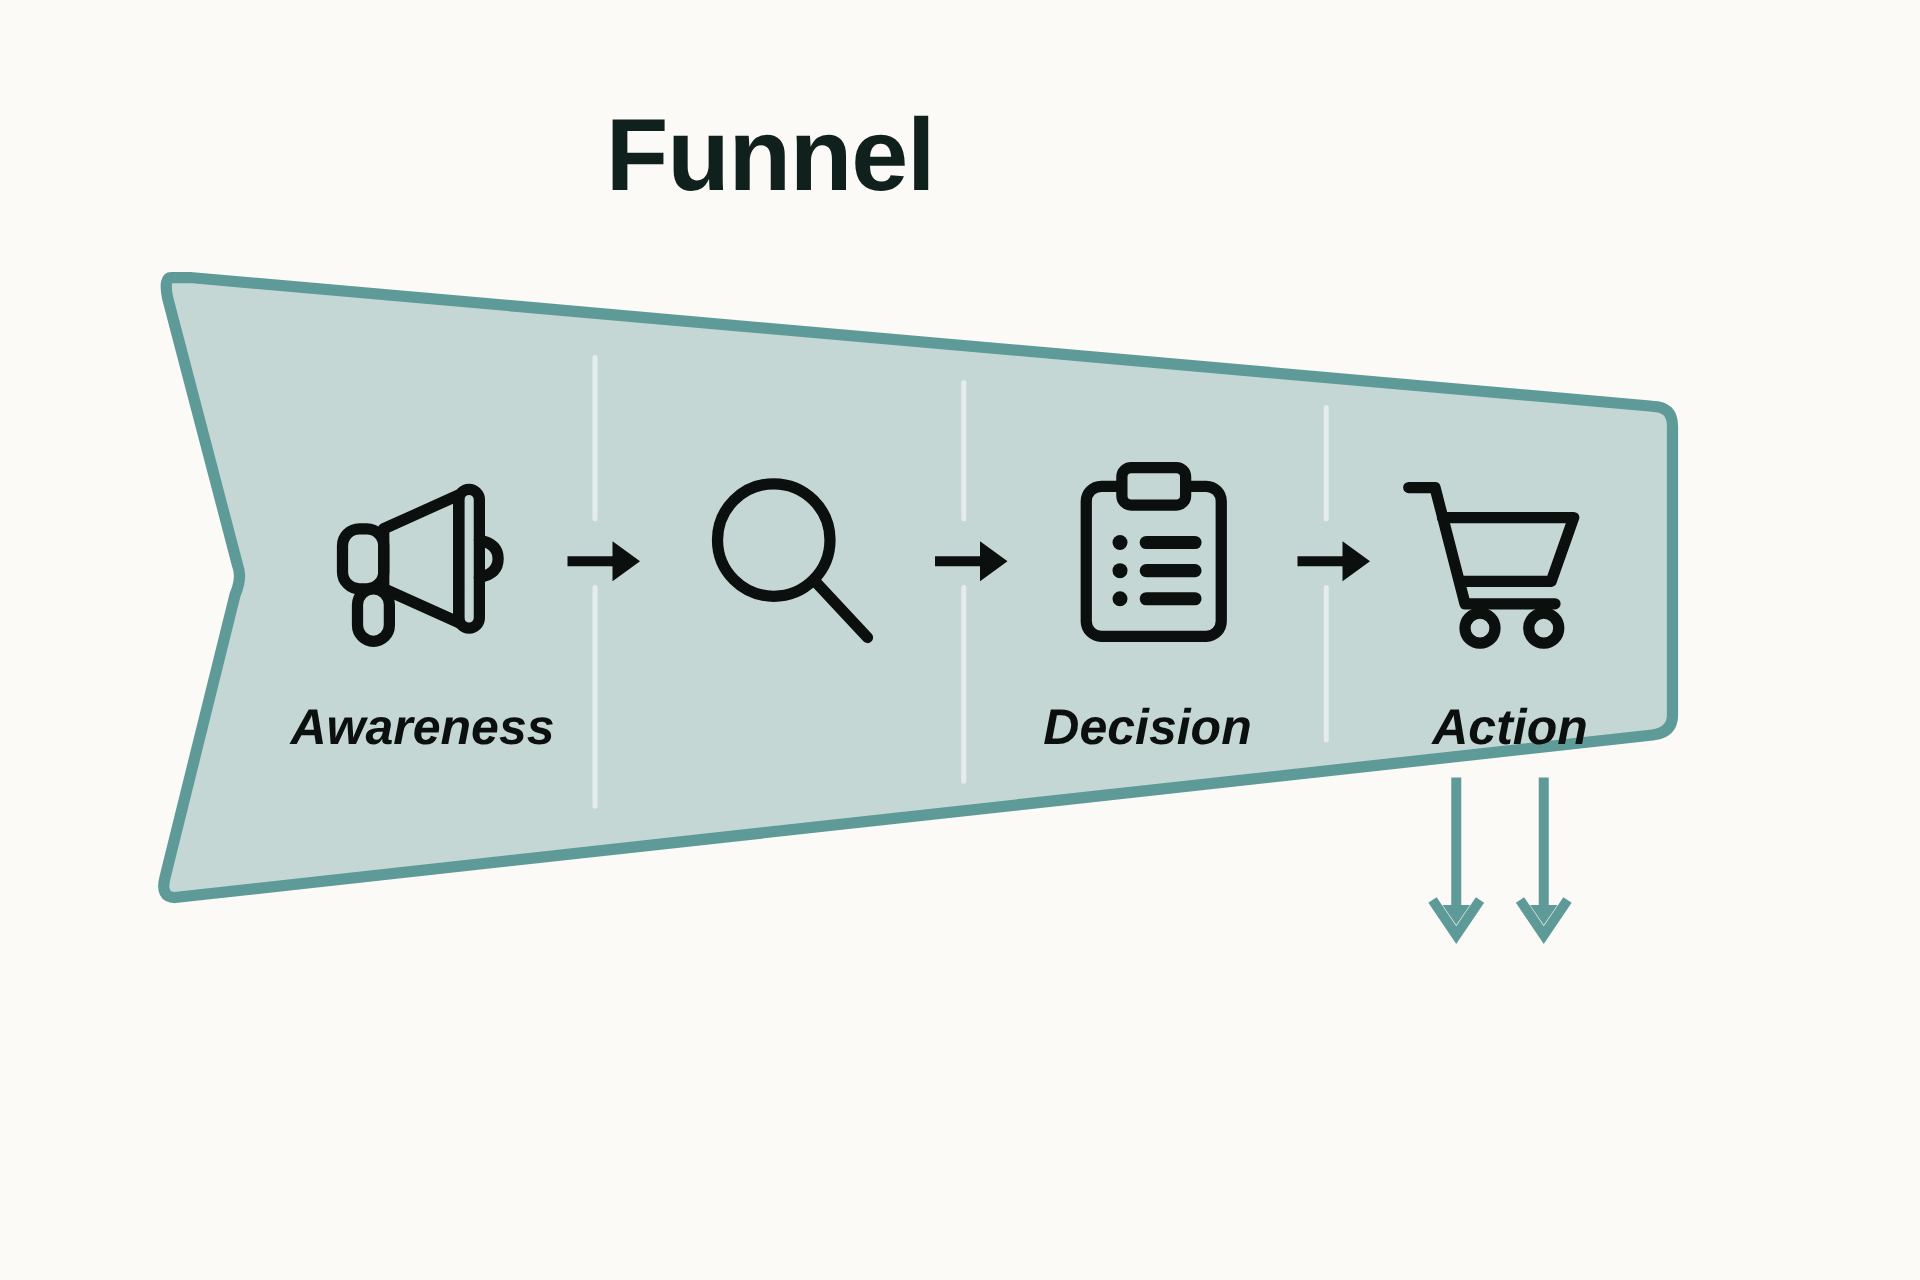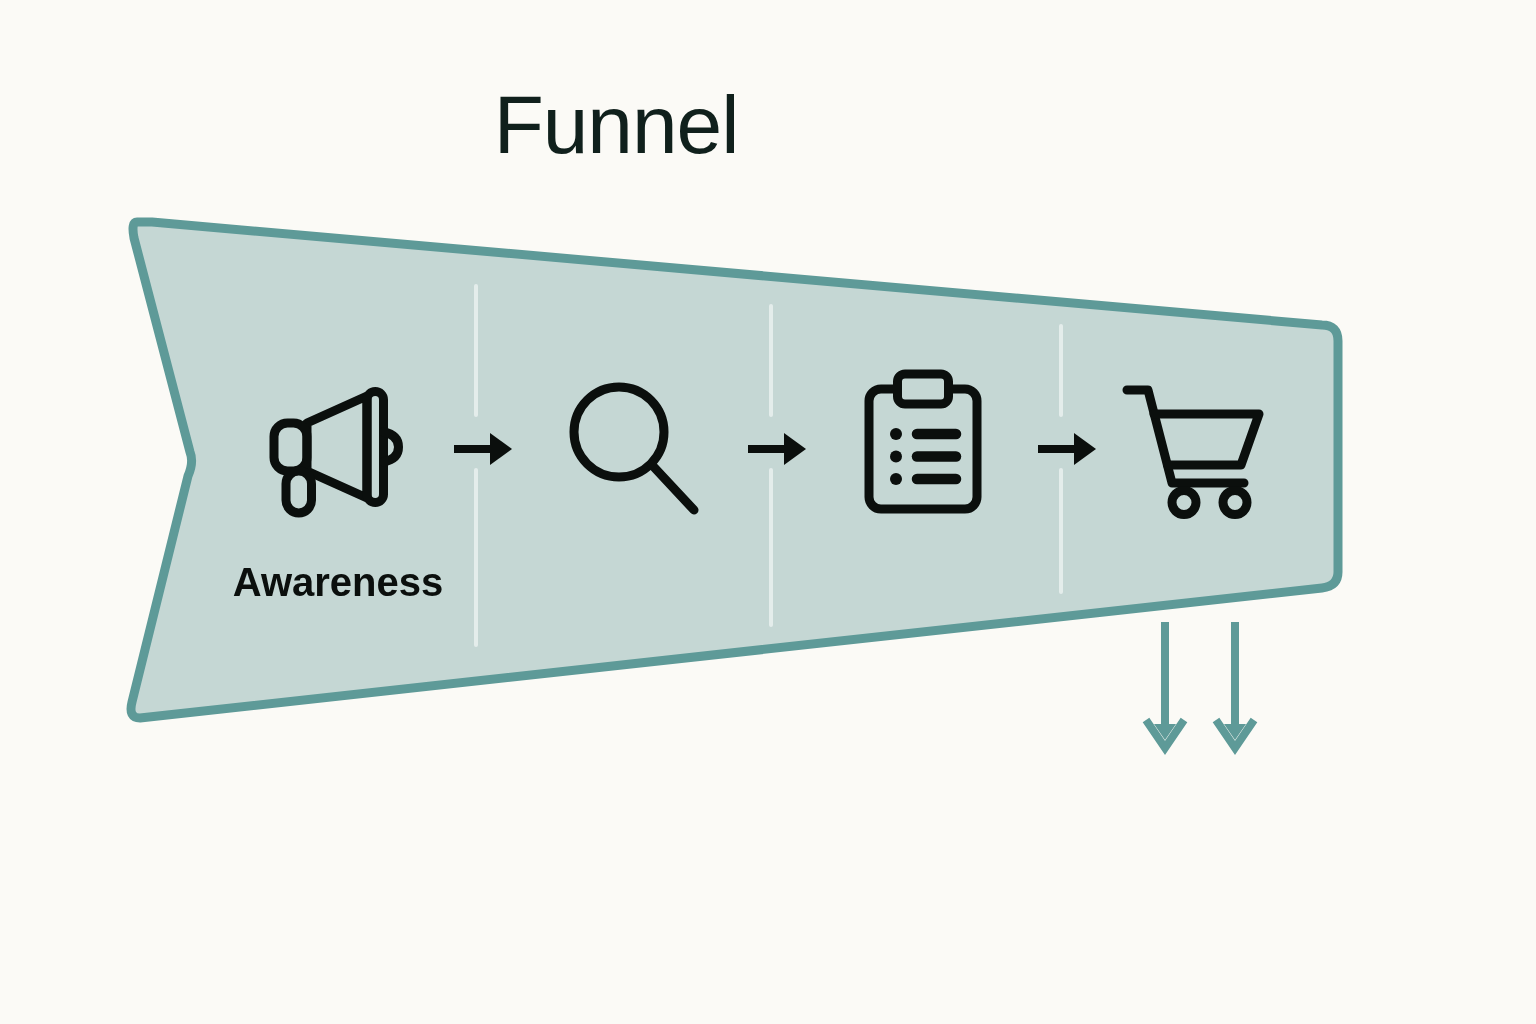--- a/index.html
+++ b/index.html
@@ -24,21 +24,21 @@
   }
 
   
   #page-title {
     position: absolute;
     left: 0;
     top: 84px;
     width: 1232px;
     text-align: center;
     font-size: 82px;
-    font-weight: normal;
+    font-weight: bold;
     letter-spacing: -1px;
     color: #10201c;
     line-height: 1;
     user-select: none;
   }
 
   
   #funnel-svg {
     position: absolute;
     left: 0;
@@ -59,20 +59,21 @@
   .stage-label {
     position: absolute;
     width: 320px;
     text-align: center;
     font-size: 40px;
     font-weight: bold;
     color: #0b0f0d;
     line-height: 1;
     white-space: nowrap;
     user-select: none;
+    font-style: italic;
   }
 
   .flow-arrow {
     position: absolute;
     width: 70px;
     height: 48px;
   }
   .flow-arrow svg { display: block; width: 100%; height: 100%; }
 
   
@@ -171,36 +172,38 @@
       <rect x="14" y="14" width="72" height="80" rx="8"></rect>
       <rect x="33" y="4" width="34" height="20" rx="5" fill="#c5d7d4"></rect>
       <circle cx="32" cy="44" r="4" fill="#0b0f0d" stroke="none"></circle>
       <circle cx="32" cy="59" r="4" fill="#0b0f0d" stroke="none"></circle>
       <circle cx="32" cy="74" r="4" fill="#0b0f0d" stroke="none"></circle>
       <line x1="46" y1="44" x2="72" y2="44" stroke-width="7"></line>
       <line x1="46" y1="59" x2="72" y2="59" stroke-width="7"></line>
       <line x1="46" y1="74" x2="72" y2="74" stroke-width="7"></line>
     </svg>
   </div>
+  <div class="stage-label" style="left:758px; top:562px;">Decision</div>
 
   <div class="flow-arrow" style="left:1034px; top:425px;">
     <svg viewBox="0 0 70 48">
       <path d="M 4 24 L 48 24" stroke="#0b0f0d" stroke-width="8" stroke-linecap="butt"></path>
       <path d="M 40 8 L 62 24 L 40 40 Z" fill="#0b0f0d"></path>
     </svg>
   </div>
 
   <div class="stage-icon" style="left:1118px; top:372px;">
     <svg viewBox="0 0 100 100" fill="none" stroke="#0b0f0d" stroke-width="6" stroke-linejoin="round" stroke-linecap="round">
       <path d="M 6 12 L 20 12 L 36 74 L 84 74"></path>
       <path d="M 24 28 L 94 28 L 82 62 L 33 62"></path>
       <circle cx="44" cy="87" r="8"></circle>
       <circle cx="78" cy="87" r="8"></circle>
     </svg>
   </div>
+  <div class="stage-label" style="left:1048px; top:562px;">Action</div>
 
   <svg style="position:absolute; left:1140px; top:618px; width:140px; height:150px;" viewBox="0 0 140 150">
     <g>
       <line x1="25" y1="4" x2="25" y2="108" stroke="#5e9a98" stroke-width="8"></line>
       <path d="M 6 102 L 25 130 L 44 102" fill="none" stroke="#5e9a98" stroke-width="8" stroke-linejoin="miter" stroke-linecap="butt"></path>
       <path d="M 25 122 L 14 106 L 36 106 Z" fill="#5e9a98"></path>
     </g>
     <g>
       <line x1="95" y1="4" x2="95" y2="108" stroke="#5e9a98" stroke-width="8"></line>
       <path d="M 76 102 L 95 130 L 114 102" fill="none" stroke="#5e9a98" stroke-width="8" stroke-linejoin="miter" stroke-linecap="butt"></path>

